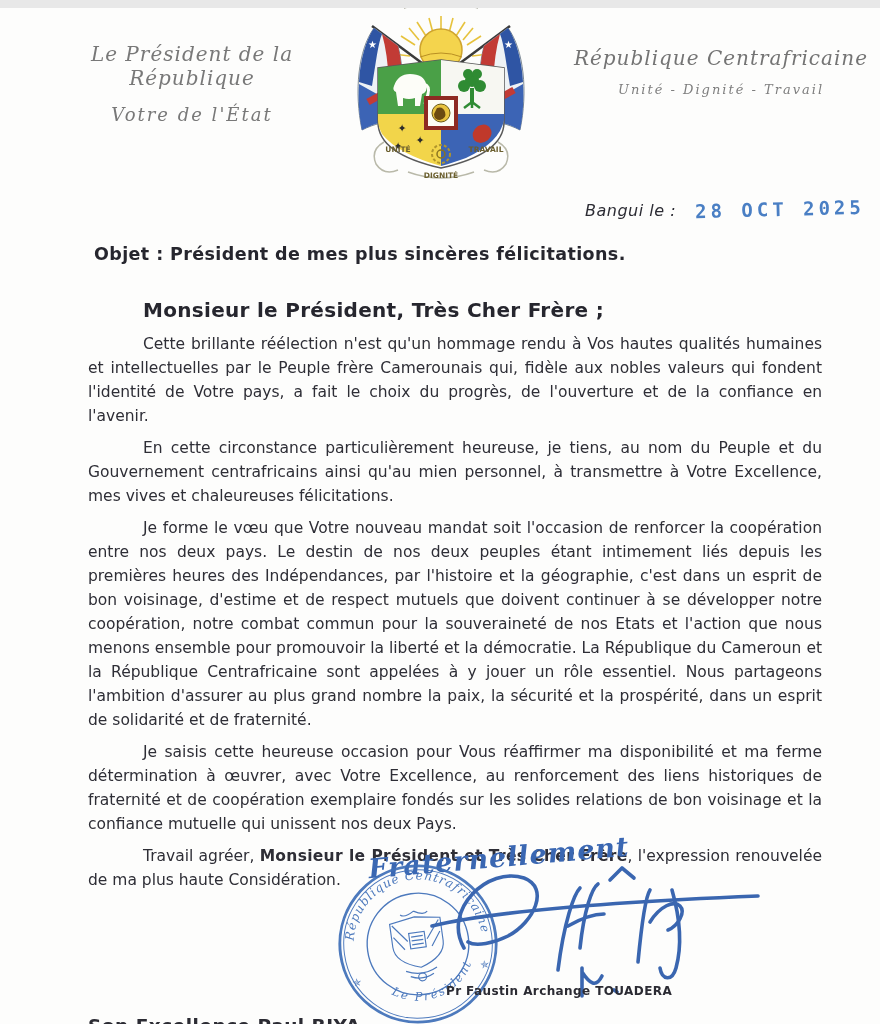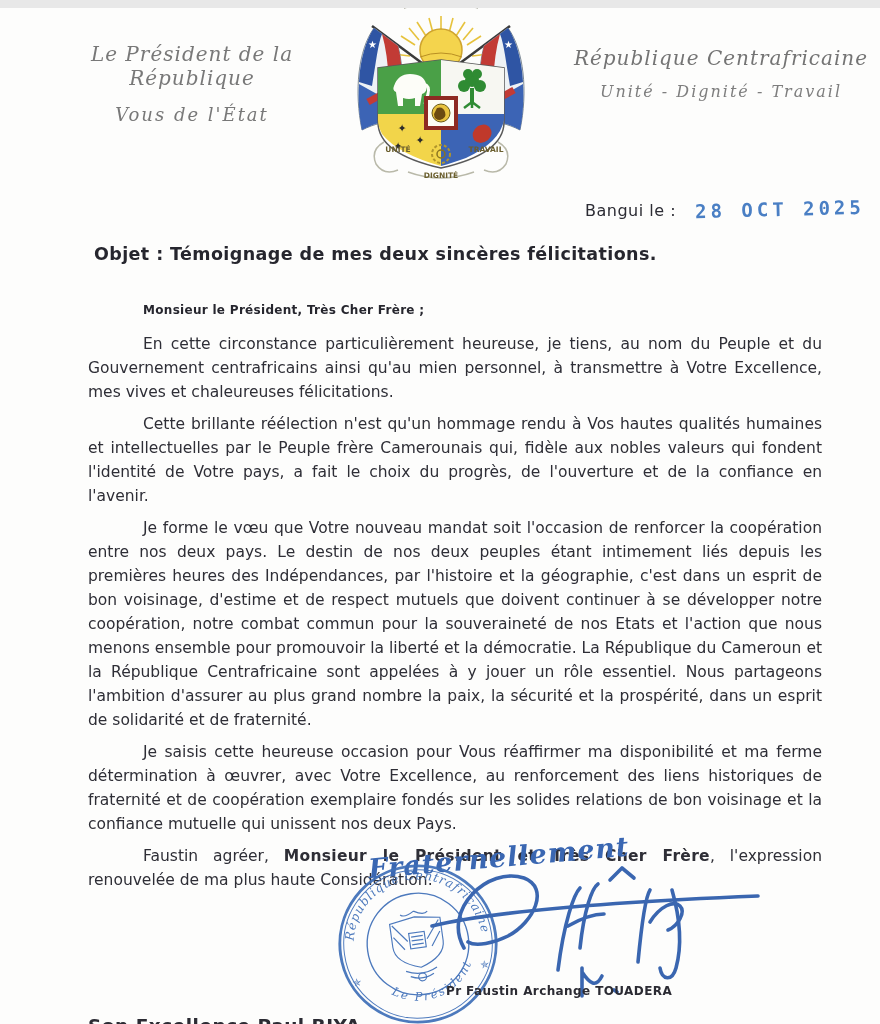--- a/index.html
+++ b/index.html
@@ -14,44 +14,44 @@
     position:absolute; left:42px; top:34px; width:300px; text-align:center;
     font-family:"DejaVu Serif", serif; font-style:italic; color:#787878;
   }
   .hdr-left .l1 { font-size:20px; letter-spacing:1px; }
   .hdr-left .l2 { font-size:18px; margin-top:14px; letter-spacing:2px; }
   .hdr-right {
     position:absolute; left:566px; top:38px; width:310px; text-align:center;
     font-family:"DejaVu Serif", serif; font-style:italic; color:#747474;
   }
   .hdr-right .l1 { font-size:20px; letter-spacing:1px; }
-  .hdr-right .l2 { font-size:16px; margin-top:12px; letter-spacing:2px; color:#7e7e7e; }
+  .hdr-right .l2 { font-size:13px; margin-top:12px; letter-spacing:2px; color:#7e7e7e; }
   .emblem { position:absolute; left:338px; top:-6px; width:206px; height:178px; }
   
   .dateline { position:absolute; left:585px; top:190px; font-size:16px; color:#2c2c34; }
-  .dateline .lbl { letter-spacing:.5px; }
+  .dateline .lbl { letter-spacing:.5px;font-style:italic; }
   .date-stamp {
     display:inline-block; margin-left:14px; transform:rotate(-1.5deg);
     font-family:"DejaVu Sans Mono", monospace; font-weight:bold;
     font-size:19px; letter-spacing:4px; color:#4a7fc4;
   }
   
   .subject {
     position:absolute; left:94px; top:236px; font-size:17.5px; font-weight:bold;
     color:#26262e; letter-spacing:.4px;
   }
   .subject .u { text-decoration-thickness:2px; text-underline-offset:3px; }
   
   .body-block {
     position:absolute; left:88px; top:290px; width:734px;
     font-size:15.5px; line-height:24px; text-align:justify; color:#2e2e36;
   }
   .body-block .salutation {
     font-weight:bold; margin-left:55px; margin-bottom:10px; color:#26262e;
-    font-size:12px; letter-spacing:.3px;
+    font-size:20px; letter-spacing:.3px;
   }
   .body-block p.para { text-indent:55px; margin-bottom:8px; }
   .body-block .b { font-weight:bold; letter-spacing:.3px; }
   
   .fraternellement {
     position:absolute; left:368px; top:834px; transform:rotate(-5deg);
     font-family:"DejaVu Serif", serif; font-style:italic; font-weight:bold;
     font-size:27px; color:#3a67b2; letter-spacing:1px;
   }
   .stamp { position:absolute; left:332px; top:852px; width:172px; height:168px; opacity:.92; transform:rotate(-8deg); }
@@ -65,21 +65,21 @@
     color:#2b2b33; letter-spacing:.5px;
   }
 </style>
 </head>
 <body>
 
 <div class="page">
 
   <div class="hdr-left">
     <div class="l1">Le Président de la République</div>
-    <div class="l2">Vous de l'État</div>
+    <div class="l2">Votre de l'État</div>
   </div>
 
   <svg class="emblem" viewBox="0 0 206 178">
 
     <path d="M66,6 Q103,-4 140,6" fill="none" stroke="#9a9a8a" stroke-width="1.5"></path>
     <text x="103" y="5" font-size="7" fill="#8a8a7a" text-anchor="middle">ZO KWE ZO</text>
 
     <g>
       <g stroke="#e6c23c" stroke-width="1.6">
         <line x1="103" y1="14" x2="103" y2="30"></line>
@@ -168,30 +168,30 @@
     <div class="l1">République Centrafricaine</div>
     <div class="l2">Unité - Dignité - Travail</div>
   </div>
 
   <div class="dateline">
     <span class="lbl">Bangui le :</span>
     <span class="date-stamp">28 OCT 2025</span>
   </div>
 
   <div class="subject">
-    <span class="u">Objet</span><span> : </span><span>Témoignage de mes deux sincères félicitations.</span>
+    <span class="u">Objet</span><span> : </span><span>Président de mes plus sincères félicitations.</span>
   </div>
 
   <div class="body-block">
     <div class="salutation">Monsieur le Président, Très Cher Frère ;</div>
+    <p class="para">Cette brillante réélection n'est qu'un hommage rendu à Vos hautes qualités humaines et intellectuelles par le Peuple frère Camerounais qui, fidèle aux nobles valeurs qui fondent l'identité de Votre pays, a fait le choix du progrès, de l'ouverture et de la confiance en l'avenir.</p>
     <p class="para">En cette circonstance particulièrement heureuse, je tiens, au nom du Peuple et du Gouvernement centrafricains ainsi qu'au mien personnel, à transmettre à Votre Excellence, mes vives et chaleureuses félicitations.</p>
-    <p class="para">Cette brillante réélection n'est qu'un hommage rendu à Vos hautes qualités humaines et intellectuelles par le Peuple frère Camerounais qui, fidèle aux nobles valeurs qui fondent l'identité de Votre pays, a fait le choix du progrès, de l'ouverture et de la confiance en l'avenir.</p>
     <p class="para">Je forme le vœu que Votre nouveau mandat soit l'occasion de renforcer la coopération entre nos deux pays. Le destin de nos deux peuples étant intimement liés depuis les premières heures des Indépendances, par l'histoire et la géographie, c'est dans un esprit de bon voisinage, d'estime et de respect mutuels que doivent continuer à se développer notre coopération, notre combat commun pour la souveraineté de nos Etats et l'action que nous menons ensemble pour promouvoir la liberté et la démocratie. La République du Cameroun et la République Centrafricaine sont appelées à y jouer un rôle essentiel. Nous partageons l'ambition d'assurer au plus grand nombre la paix, la sécurité et la prospérité, dans un esprit de solidarité et de fraternité.</p>
     <p class="para">Je saisis cette heureuse occasion pour Vous réaffirmer ma disponibilité et ma ferme détermination à œuvrer, avec Votre Excellence, au renforcement des liens historiques de fraternité et de coopération exemplaire fondés sur les solides relations de bon voisinage et la confiance mutuelle qui unissent nos deux Pays.</p>
-    <p class="para"><span>Faustin agréer, </span><span class="b">Monsieur le Président et Très Cher Frère</span><span>, l'expression renouvelée de ma plus haute Considération.</span></p>
+    <p class="para"><span>Travail agréer, </span><span class="b">Monsieur le Président et Très Cher Frère</span><span>, l'expression renouvelée de ma plus haute Considération.</span></p>
   </div>
 
   <div class="fraternellement">Fraternellement</div>
 
   <svg class="stamp" viewBox="0 0 172 172">
     <defs>
       <path id="arcTop" d="M86,86 m-66,0 a66,66 0 1,1 132,0" fill="none"></path>
       <path id="arcBot" d="M86,86 m-58,0 a58,58 0 1,0 116,0" fill="none"></path>
     </defs>
     <circle cx="86" cy="86" r="80" fill="none" stroke="#3f6fb8" stroke-width="3"></circle>

